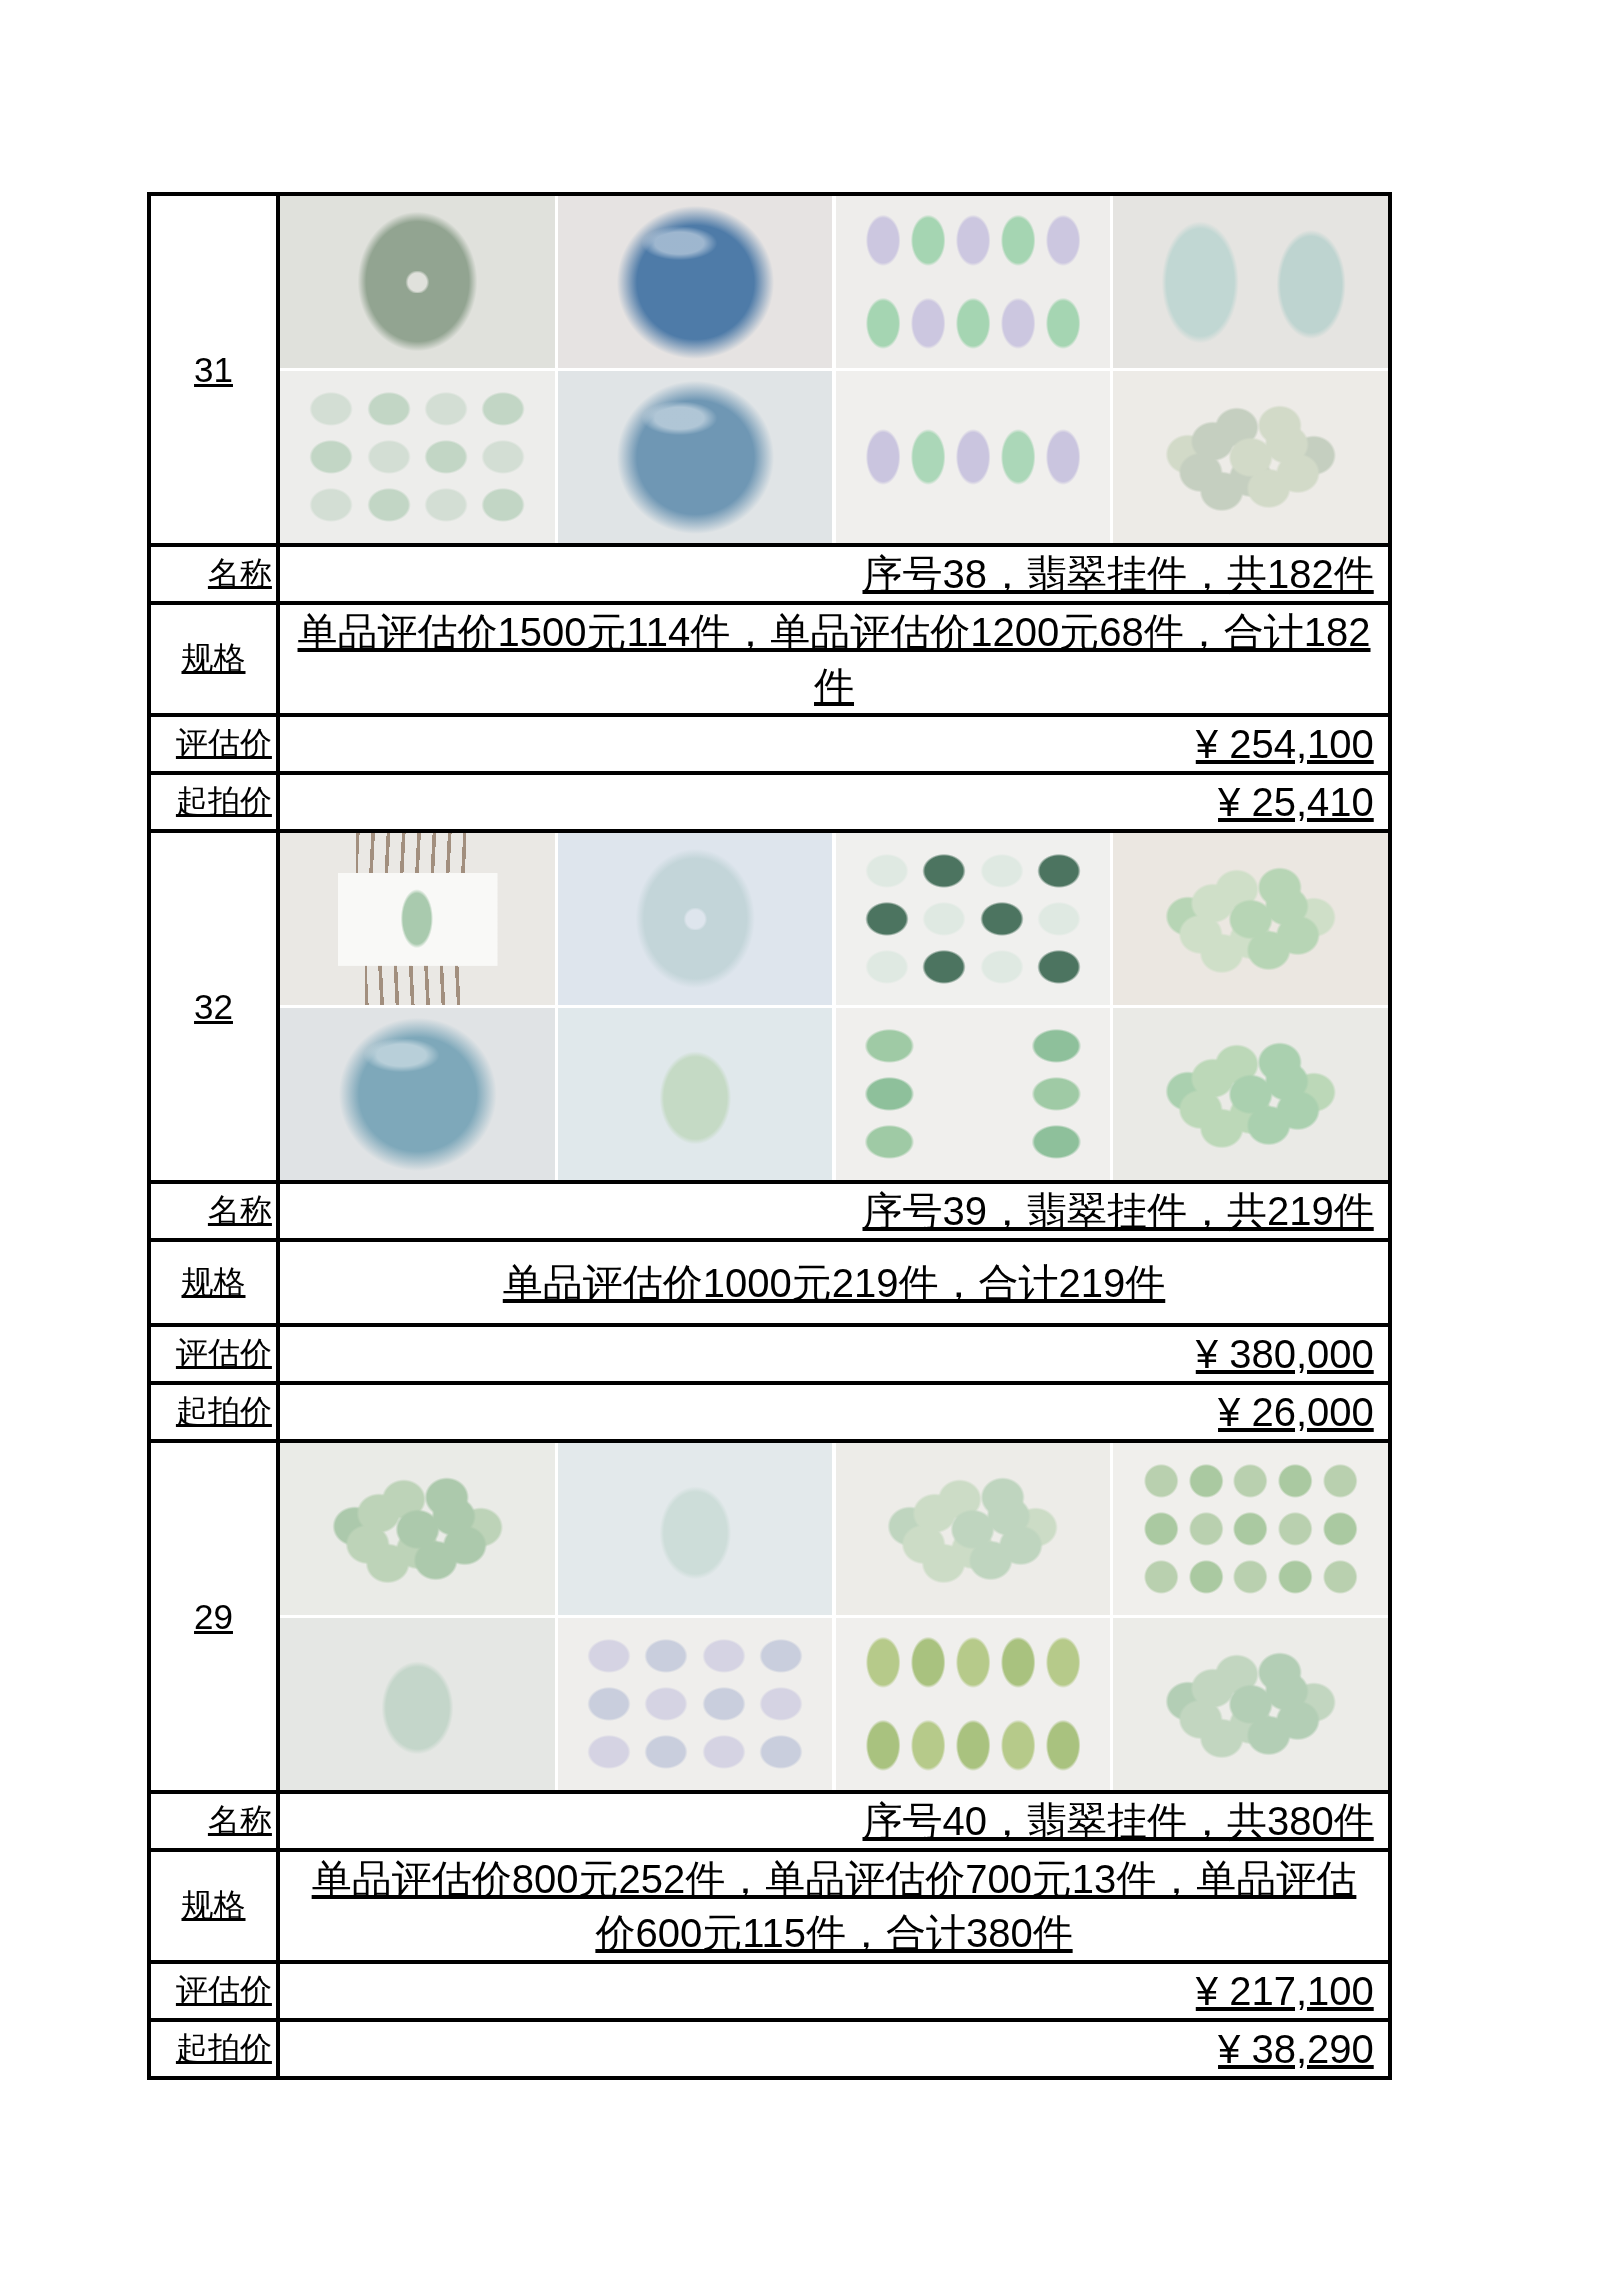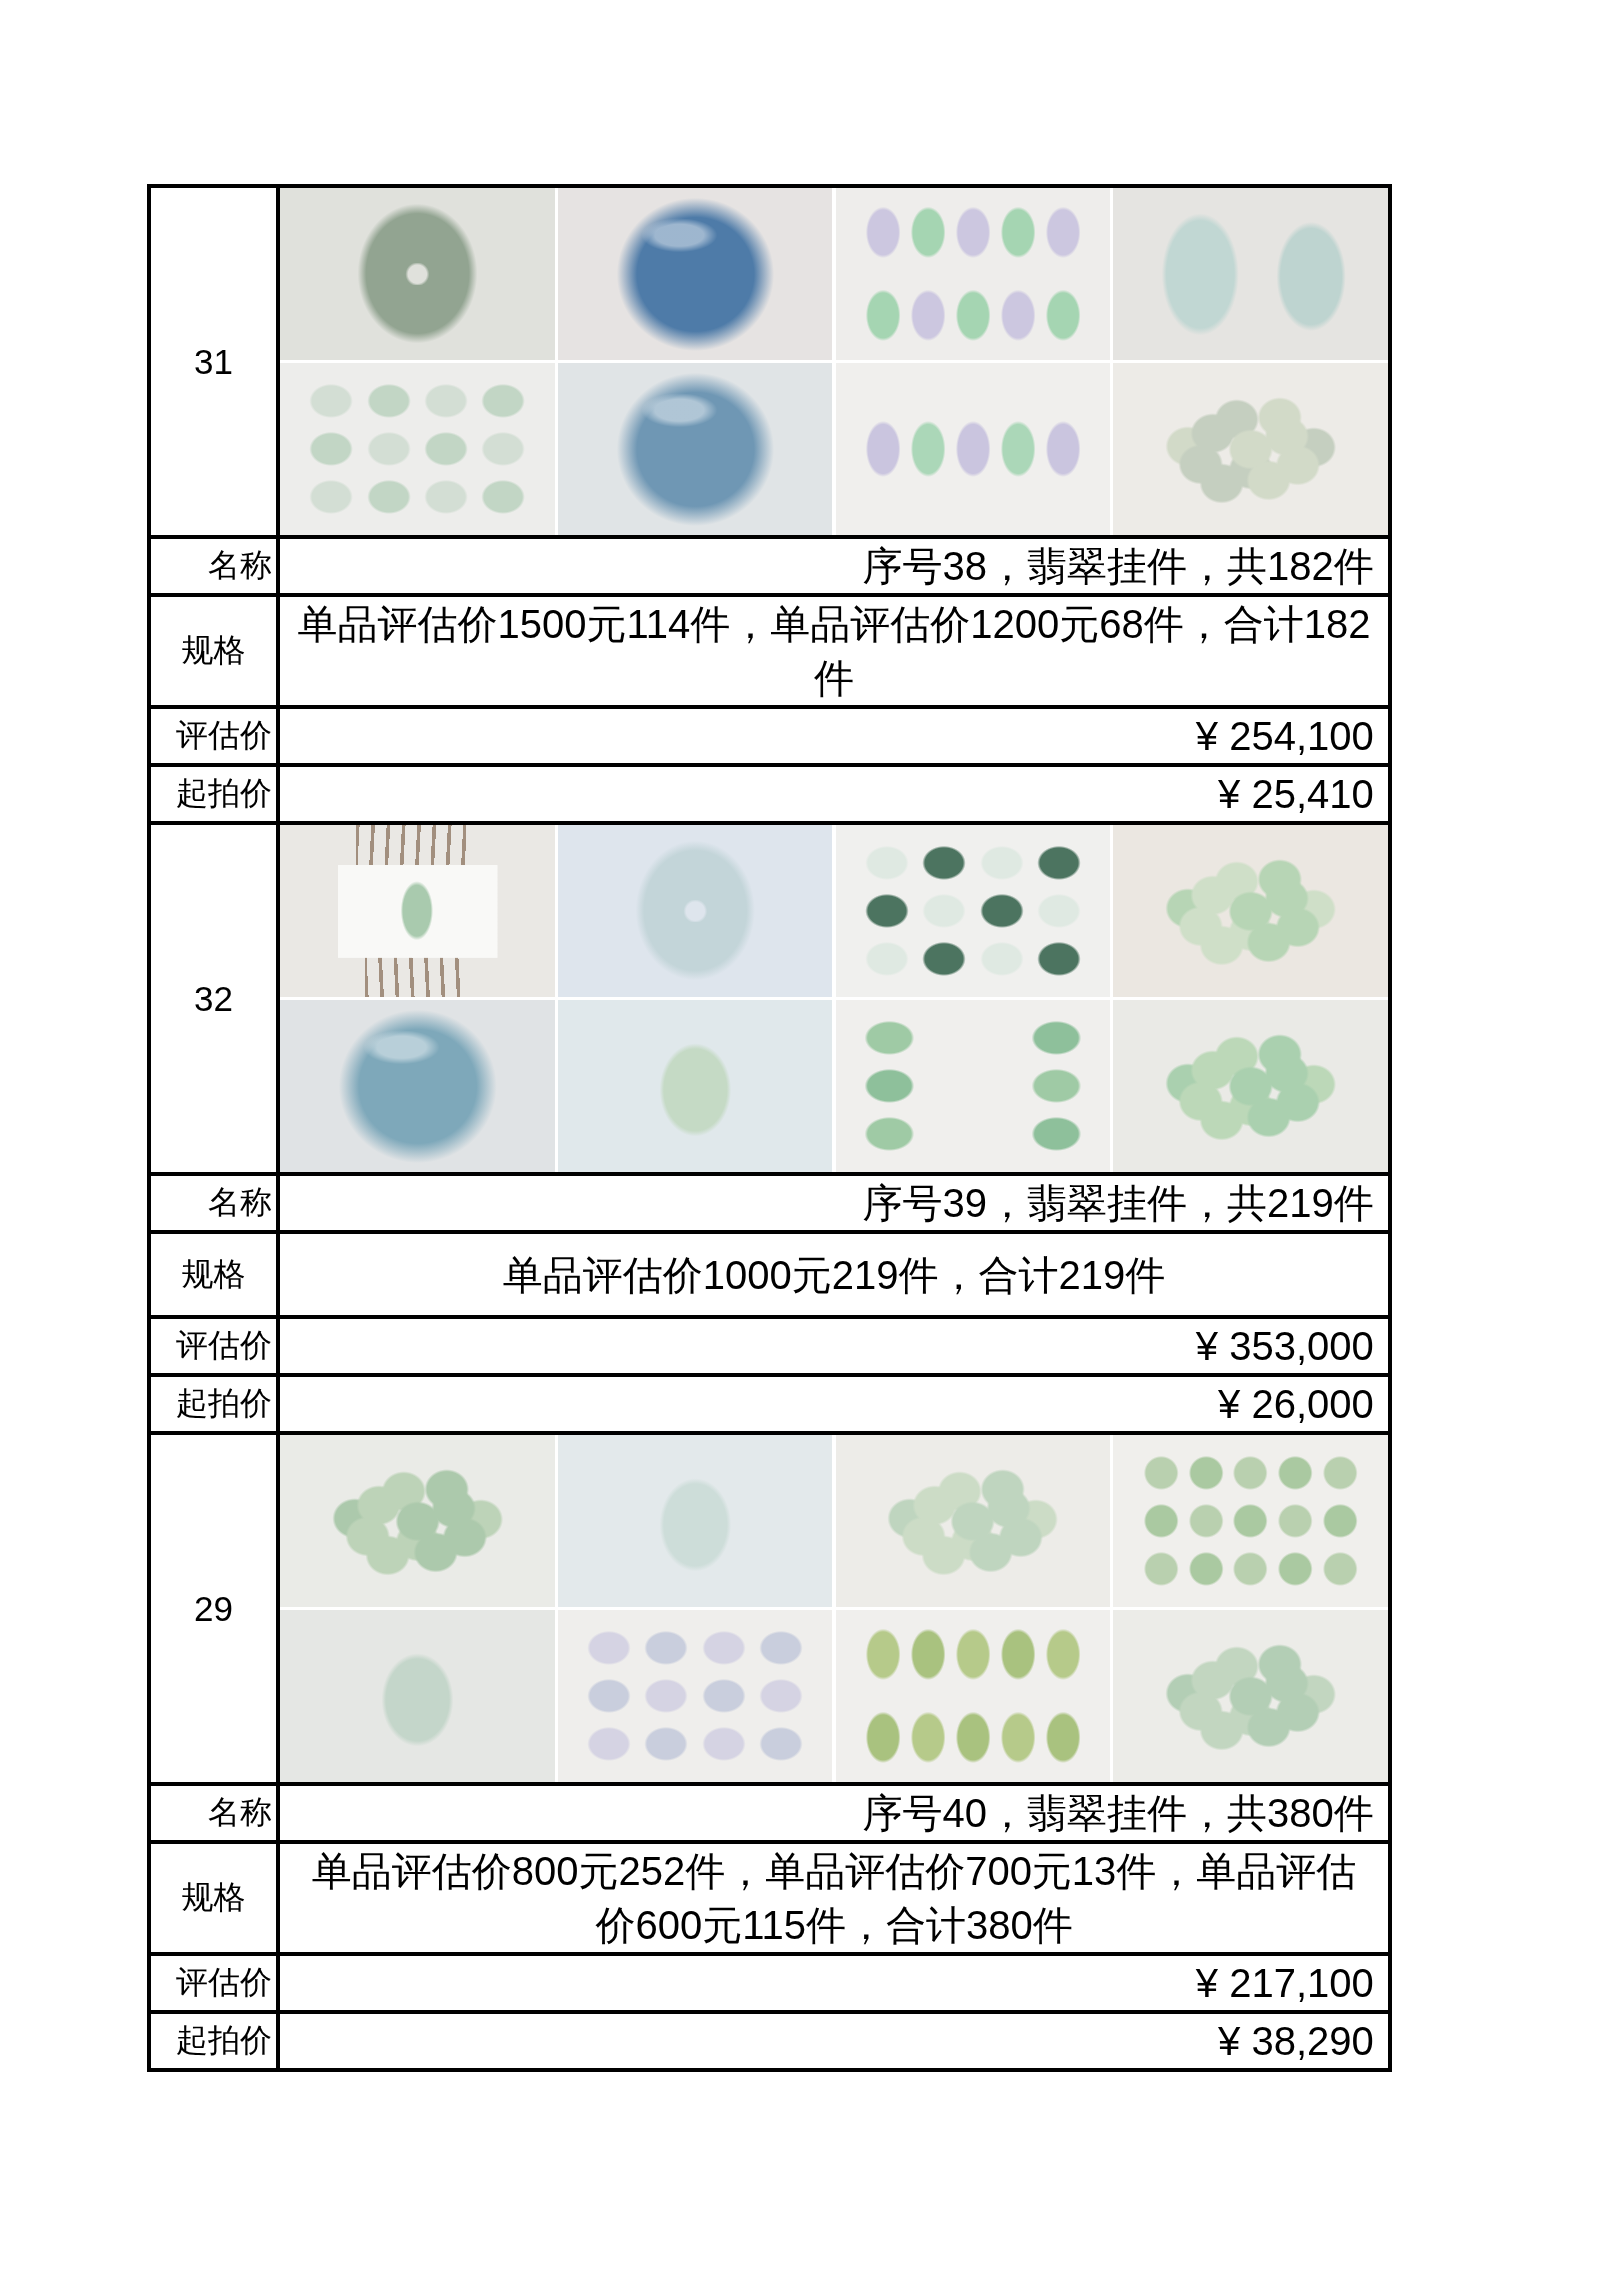--- a/index.html
+++ b/index.html
@@ -7,24 +7,25 @@
   .page{
     position:relative;
     width:1623px;height:2295px;
     background:#ffffff;
     font-family:"Liberation Sans","DejaVu Sans",sans-serif;
     color:#000;
     overflow:hidden;
   }
   table.catalog{
     position:absolute;
-    left:147px;top:184px;
+    left:147px;top:192px;
     width:1240px;
     border-collapse:collapse;
     table-layout:fixed;
+    text-decoration:underline;
   }
   table.catalog td{
     border:4.1px solid #000;
     background:#fff;
     vertical-align:middle;
   }
   col.c-label{width:129px;}
   col.c-photo{width:278px;}
   tr.photo-row td{padding:0;height:347px;}
   td.num-cell{
@@ -122,21 +123,21 @@
       <tr class="name-row">
         <td class="lbl-cell">名称</td>
         <td class="val-cell" colspan="4">序号39，翡翠挂件，共219件</td>
       </tr>
       <tr class="spec-row">
         <td class="lbl-cell">规格</td>
         <td class="val-cell" colspan="4">单品评估价1000元219件，合计219件</td>
       </tr>
       <tr class="price-row">
         <td class="lbl-cell">评估价</td>
-        <td class="val-cell" colspan="4">¥ 353,000</td>
+        <td class="val-cell" colspan="4">¥ 380,000</td>
       </tr>
       <tr class="price-row">
         <td class="lbl-cell">起拍价</td>
         <td class="val-cell" colspan="4">¥ 26,000</td>
       </tr>
 
       <tr class="photo-row">
         <td class="num-cell">29</td>
         <td colspan="4">
           <div class="photo-grid">

